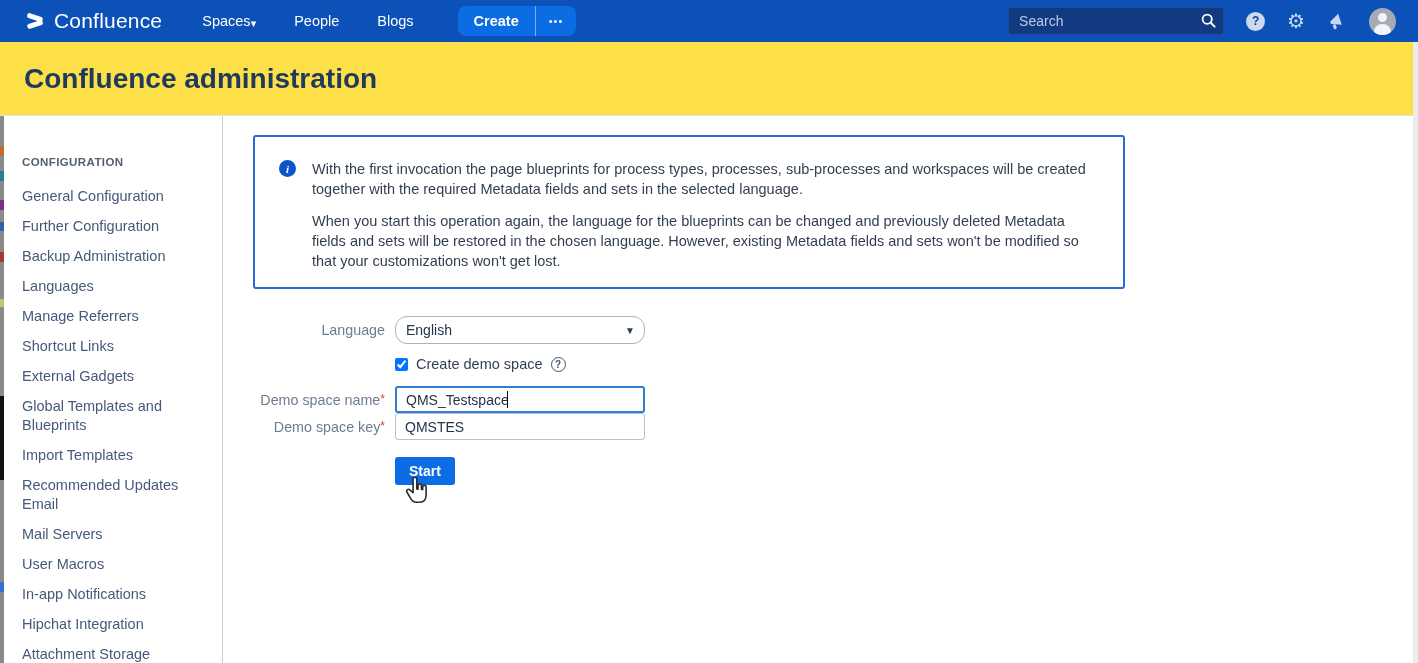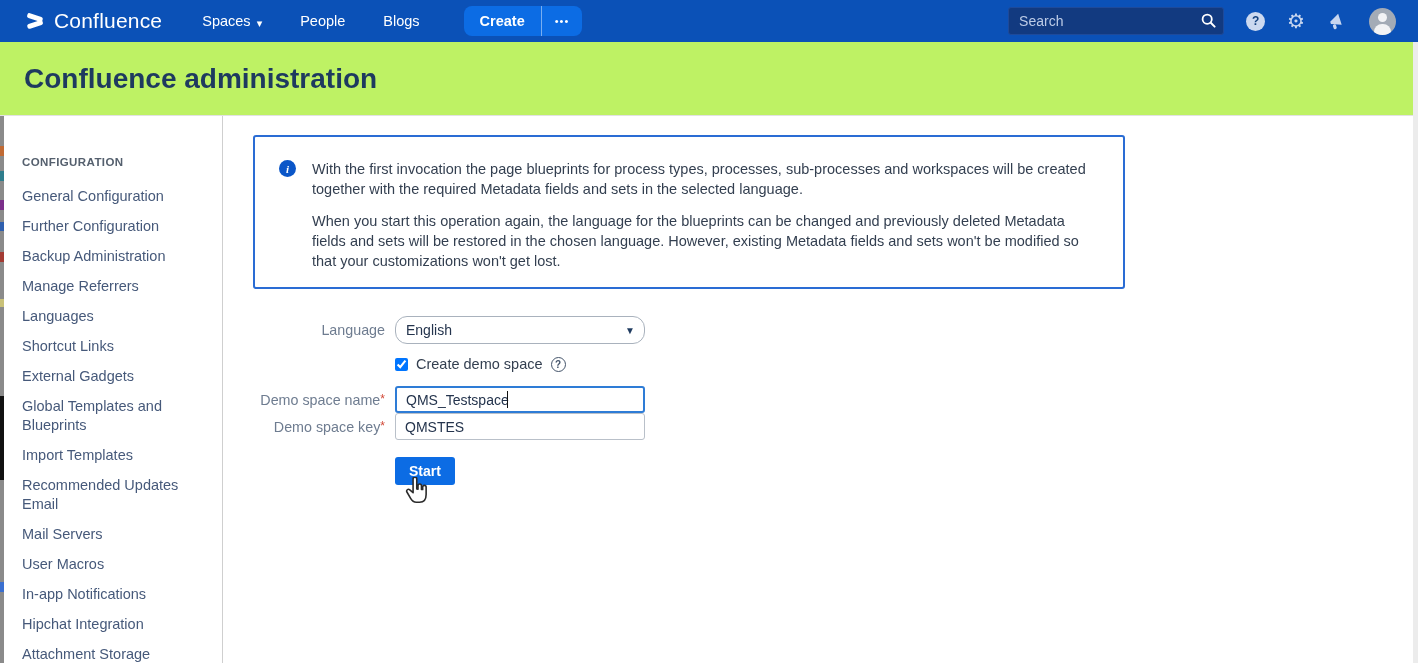--- a/index.html
+++ b/index.html
@@ -11,21 +11,21 @@
   .navbar { position:absolute; left:0; top:0; width:1418px; height:42px;
     background:#0b51b7; display:flex; align-items:center; color:#fff; z-index:5; }
   .logo { display:flex; align-items:center; gap:10px; margin-left:26px; cursor:pointer; }
   .logo-mark { position:relative; width:18px; height:16px; }
   .logo-mark i { position:absolute; left:1px; width:16px; height:4.5px; background:#fff;
     border-radius:2px; display:block; }
   .logo-mark i:nth-child(1){ top:2px; transform:rotate(18deg); }
   .logo-mark i:nth-child(2){ top:9px; transform:rotate(-18deg); }
   .logo-text { font-size:21px; font-weight:400; letter-spacing:.2px; }
   .nav-items { display:flex; align-items:center; margin-left:40px; gap:38px; font-size:14.5px; }
-  .nav-item { display:flex; align-items:flex-end; gap:6px; cursor:pointer; }
+  .nav-item { display:flex; align-items:flex-end; gap:0; cursor:pointer; }
   .nav-item .chev { font-size:11px; position:relative; top:1px; }
   .btn-group { display:flex; margin-left:44px; border-radius:8px; overflow:hidden; }
   .create-btn { background:#0c6ce4; border:none; color:#fff; font-weight:700;
     font-size:14.5px; padding:7px 16px; cursor:pointer; font-family:inherit; }
   .more-btn { background:#0c6ce4; border:none; border-left:1px solid rgba(255,255,255,.45);
     color:#fff; font-size:11px; padding:7px 13px; cursor:pointer; letter-spacing:1px; }
   .nav-right { margin-left:auto; display:flex; align-items:center; gap:22px; margin-right:22px; }
   .search-wrap { position:relative;border-radius:10px; }
   .search-input { width:216px; height:28px; background:#123a80; border:1px solid #1d4astroke;
     border:1px solid #1e4a9a; border-radius:3px; color:#fff; font-size:14px;
@@ -39,21 +39,21 @@
   .mega-icon { cursor:pointer; display:flex; }
   .avatar { width:27px; height:27px; border-radius:50%; background:#a3abb6;
     position:relative; cursor:pointer; overflow:hidden; }
   .avatar .head { position:absolute; left:9px; top:5px; width:9px; height:9px;
     border-radius:50%; background:#f2f3f5; }
   .avatar .body { position:absolute; left:5px; top:16px; width:17px; height:12px;
     border-radius:8px 8px 0 0; background:#f2f3f5; }
 
   
   .page-header { position:absolute; left:0; top:42px; width:1418px; height:74px;
-    background:#bef264; border-bottom:1px solid #e2e2e2; display:flex; align-items:center; }
+    background:#fde047; border-bottom:1px solid #e2e2e2; display:flex; align-items:center; }
   .page-header h1 { margin-left:24px; font-size:28px; font-weight:600; color:#1e3a5f; }
 
   
   .edge-strip { position:absolute; left:0; top:116px; width:4px; height:547px;
     background:#8a8a8a; z-index:6; }
   .edge-strip b { position:absolute; left:0; width:4px; display:block; }
 
   
   .right-strip { position:absolute; right:0; top:42px; width:5px; height:621px; background:#ececec; }
 
@@ -174,22 +174,22 @@
     <b style="top:280px;height:84px;background:#111"></b>
     <b style="top:466px;height:10px;background:#3a6fd0"></b>
   </div>
   <div class="right-strip"></div>
 
   <div class="sidebar">
     <div class="sb-title">CONFIGURATION</div>
     <div class="sb-item">General Configuration</div>
     <div class="sb-item">Further Configuration</div>
     <div class="sb-item">Backup Administration</div>
+    <div class="sb-item">Languages</div>
     <div class="sb-item">Manage Referrers</div>
-    <div class="sb-item">Languages</div>
     <div class="sb-item">Shortcut Links</div>
     <div class="sb-item">External Gadgets</div>
     <div class="sb-item">Global Templates and Blueprints</div>
     <div class="sb-item">Import Templates</div>
     <div class="sb-item">Recommended Updates Email</div>
     <div class="sb-item">Mail Servers</div>
     <div class="sb-item">User Macros</div>
     <div class="sb-item">In-app Notifications</div>
     <div class="sb-item">Hipchat Integration</div>
     <div class="sb-item">Attachment Storage</div>

